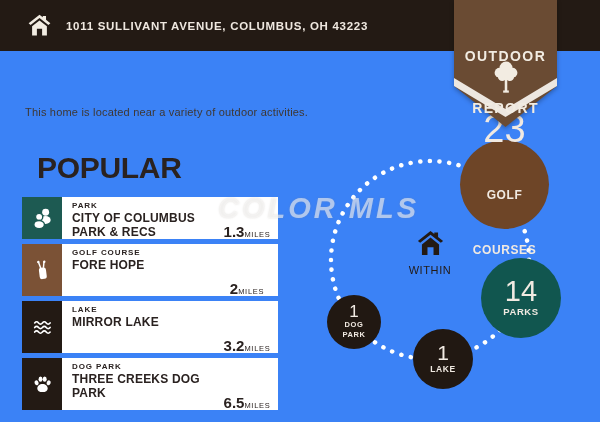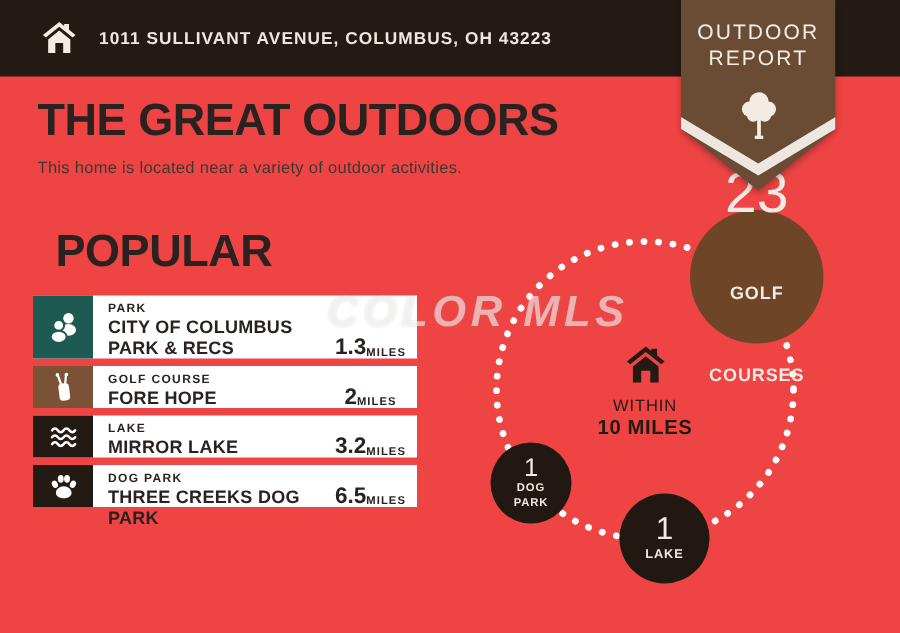--- a/index.html
+++ b/index.html
@@ -1,51 +1,51 @@
 <!DOCTYPE html>
 <html><head>
 <meta charset="utf-8">
 <style>
   html,body{margin:0;padding:0;}
   .page{
     position:relative;width:600px;height:422px;overflow:hidden;
-    background:#ef4444;font-family:"Liberation Sans",sans-serif;color:#2A2220;
+    background:#3b82f6;font-family:"Liberation Sans",sans-serif;color:#2A2220;
   }
   
   .header{
     position:absolute;top:0;left:0;width:600px;height:51px;background:#231A14;
     display:flex;align-items:center;gap:13px;padding-left:26px;box-sizing:border-box;
   }
   .header .addr{
     color:#EFE8E0;font-size:11.5px;font-weight:bold;letter-spacing:0.7px;
   }
   
   .badge{position:absolute;left:454px;top:0;width:103px;height:128px;z-index:6;}
   .badge svg.shape{position:absolute;left:0;top:0;filter:drop-shadow(0 2px 2px rgba(0,0,0,0.28));}
   .badge .btext{position:absolute;top:13px;left:0;width:103px;text-align:center;color:#F2ECE2;}
-  .badge .btext span{display:block;font-size:14px;font-weight:normal;letter-spacing:1.4px;line-height:1.22;}
+  .badge .btext span{display:block;font-size:14px;font-weight:bold;letter-spacing:1.4px;line-height:1.22;margin-top:35px;}
   .badge .tree{position:absolute;top:54px;left:50%;transform:translateX(-50%);}
   
   .title{position:absolute;left:25px;top:64px;font-size:30px;font-weight:bold;letter-spacing:-0.3px;color:#2A2220;}
   .subtitle{position:absolute;left:25px;top:106px;font-size:11px;color:#3E3733;letter-spacing:0.2px;}
   .popular-heading{position:absolute;left:25px;top:151px;font-size:30px;font-weight:bold;letter-spacing:-0.3px;margin-left:12px;}
   
   .list{position:absolute;left:22px;top:197px;width:256px;}
-  .row{display:flex;align-items:stretch;background:#FFFFFF;margin-bottom:5px;height:28px;}
+  .row{display:flex;align-items:stretch;background:#FFFFFF;margin-bottom:5px;height:52px;}
   .row.tall{height:42px;}
   .iconbox{flex:0 0 40px;width:40px;display:flex;align-items:center;justify-content:center;}
   .iconbox.teal{background:#1D5A52;}
   .iconbox.brown{background:#7B5236;}
   .iconbox.dark{background:#231A14;}
   .rowtext{flex:1;padding:4px 4px 0 10px;min-width:0;}
   .cat{font-size:8px;font-weight:bold;letter-spacing:0.9px;line-height:1.3;}
   .name{font-size:12px;font-weight:bold;letter-spacing:0.2px;line-height:1.12;margin-top:1px;}
   .miles{flex:0 0 54px;display:flex;flex-direction:row;align-items:flex-end;justify-content:center;padding-right:4px;}
   .miles .val{font-size:15px;font-weight:bold;line-height:1;}
-  .miles .unit{font-size:7.5px;font-weight:bold;letter-spacing:0.7px;margin-top:1px;}
+  .miles .unit{font-size:7.5px;font-weight:normal;letter-spacing:0.7px;margin-top:1px;}
   
   .ring{position:absolute;left:326px;top:156px;z-index:1;}
   .viz-home{position:absolute;left:380px;top:229px;width:100px;text-align:center;z-index:2;}
   .viz-home .l1{display:block;font-size:11px;font-weight:500;letter-spacing:0.6px;margin-top:2px;color:#231A14;}
   .viz-home .l2{display:block;font-size:13.5px;font-weight:bold;letter-spacing:0.4px;color:#231A14;}
   .bubble{
     position:absolute;border-radius:50%;display:flex;flex-direction:column;
     align-items:center;justify-content:center;color:#F1EAE2;z-index:3;text-align:center;
   }
   .bubble .cnt{line-height:0.95;font-weight:bold;}
@@ -98,21 +98,20 @@
         <circle cx="16" cy="8.8" r="3.2"></circle>
         <circle cx="9.6" cy="11.4" r="2.7"></circle>
         <circle cx="14.4" cy="11.4" r="2.7"></circle>
         <circle cx="12" cy="9.4" r="3.4"></circle>
         <rect x="11.2" y="10.5" width="1.6" height="10"></rect>
         <rect x="10.2" y="20" width="3.6" height="1.4"></rect>
       </g>
     </svg>
   </div>
 
-  <div class="title">THE GREAT OUTDOORS</div>
   <div class="subtitle">This home is located near a variety of outdoor activities.</div>
   <div class="popular-heading">POPULAR</div>
 
   <div class="list">
 
     <div class="row tall">
       <div class="iconbox teal">
         <svg width="27" height="27" viewBox="0 0 24 24" aria-hidden="true">
           <g fill="#FFFFFF">
             <circle cx="14.8" cy="6.4" r="3.1"></circle>
@@ -201,29 +200,32 @@
   <svg class="ring" width="208" height="208" viewBox="0 0 208 208" aria-hidden="true">
     <circle cx="104" cy="104" r="99" fill="none" stroke="#FFFFFF" stroke-width="4.5" stroke-linecap="round" stroke-dasharray="0.1 9.6"></circle>
   </svg>
 
   <div class="viz-home">
     <svg width="31" height="29" viewBox="0 0 24 23" aria-hidden="true">
       <polygon fill="#231A14" points="12,1.6 15,4.0 15,2.8 18,2.8 18,6.3 22,9.5 20.2,11.0 12,4.5 3.8,11.0 2,9.5"></polygon>
       <polygon fill="#231A14" points="5.2,12.2 12,6.8 18.8,12.2 18.8,20.6 14.4,20.6 14.4,14.4 9.6,14.4 9.6,20.6 5.2,20.6"></polygon>
     </svg>
     <span class="l1">WITHIN</span>
-    <span class="l2">10 MILES</span>
   </div>
 
   <div class="bubble b-golf">
     <span class="cnt">23</span>
     <span class="lbl">GOLF</span>
     <span class="lbl">COURSES</span>
   </div>
 
+  <div class="bubble b-parks">
+    <span class="cnt">14</span>
+    <span class="lbl">PARKS</span>
+  </div>
 
   <div class="bubble b-lake">
     <span class="cnt">1</span>
     <span class="lbl">LAKE</span>
   </div>
 
   <div class="bubble b-dog">
     <span class="cnt">1</span>
     <span class="lbl">DOG</span>
     <span class="lbl">PARK</span>

